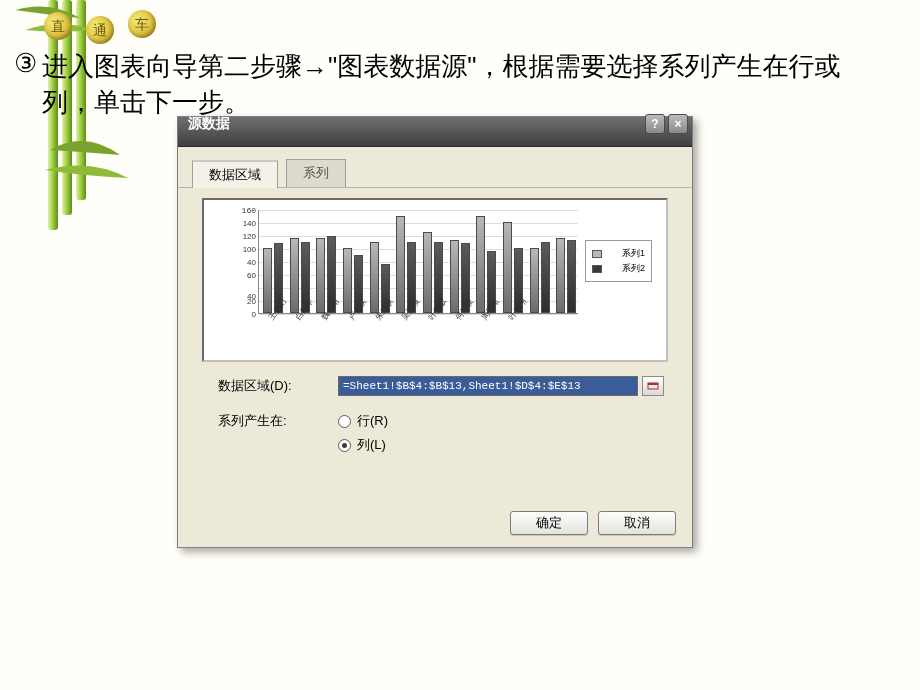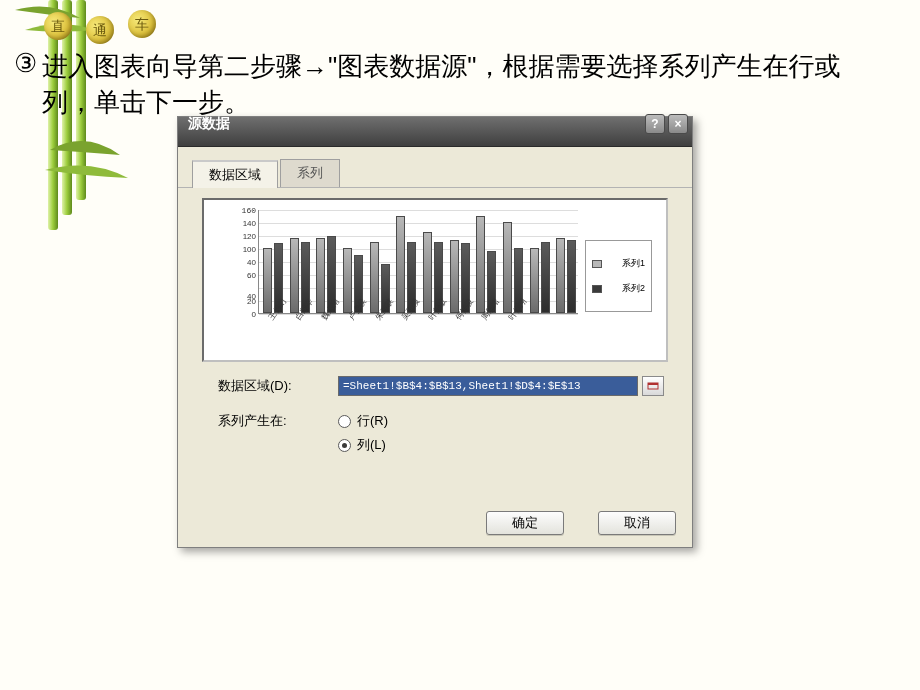--- a/index.html
+++ b/index.html
@@ -84,21 +84,21 @@
     color: #fff;
     font-size: 12px;
     font-weight: bold;
     text-align: center;
     line-height: 18px;
     cursor: pointer;
   }
   .tabs {
     display: flex;
     padding: 12px 14px 0 14px;
-    gap: 2px;
+    gap: 8px;
     border-bottom: 1px solid #b3b3b3;
   }
   .tab {
     padding: 4px 16px;
     font-size: 13px;
     border: 1px solid #9f9f9f;
     border-bottom: none;
     background: #ece9d8;
     position: relative;
     cursor: pointer;
@@ -170,21 +170,21 @@
   }
   .legend-box {
     position: absolute;
     right: 14px;
     top: 40px;
     border: 1px solid #999;
     background: #fff;
     padding: 4px 6px;
     font-size: 9px;
   }
-  .legend-row { display: flex; align-items: center; gap: 20px; margin: 12px 0;}
+  .legend-row { display: flex; align-items: center; gap: 20px; margin: 2px 0;}
   .swatch { width: 10px; height: 8px; border: 1px solid #555; }
   .swatch.s1 { background: #b8b8b8; }
   .swatch.s2 { background: #3a3a3a; }
   
   .form-area { padding: 0 14px; font-size: 13px; }
   .form-row {
     display: flex;
     align-items: center;
     margin: 8px 0 16px 12px;
   }
@@ -233,21 +233,20 @@
     min-width: 78px;
     height: 24px;
     border: 1px solid #7a7a7a;
     border-radius: 3px;
     background: linear-gradient(#fdfdfd,#e3e3dc);
     font-size: 13px;
     text-align: center;
     line-height: 22px;
     cursor: pointer;
     box-shadow: 0 1px 0 rgba(0,0,0,0.15);
-    margin-left: 24px;
   }
 </style>
 </head>
 <body>
 
 <div class="bamboo-area">
   <div class="bamboo-stalk" style="left:48px;top:0;height:230px;"></div>
   <div class="bamboo-stalk" style="left:62px;top:0;height:215px;"></div>
   <div class="bamboo-stalk" style="left:76px;top:0;height:200px;"></div>
   <svg class="bamboo-leaves" style="left:10px;top:0" viewBox="0 0 90 60">

